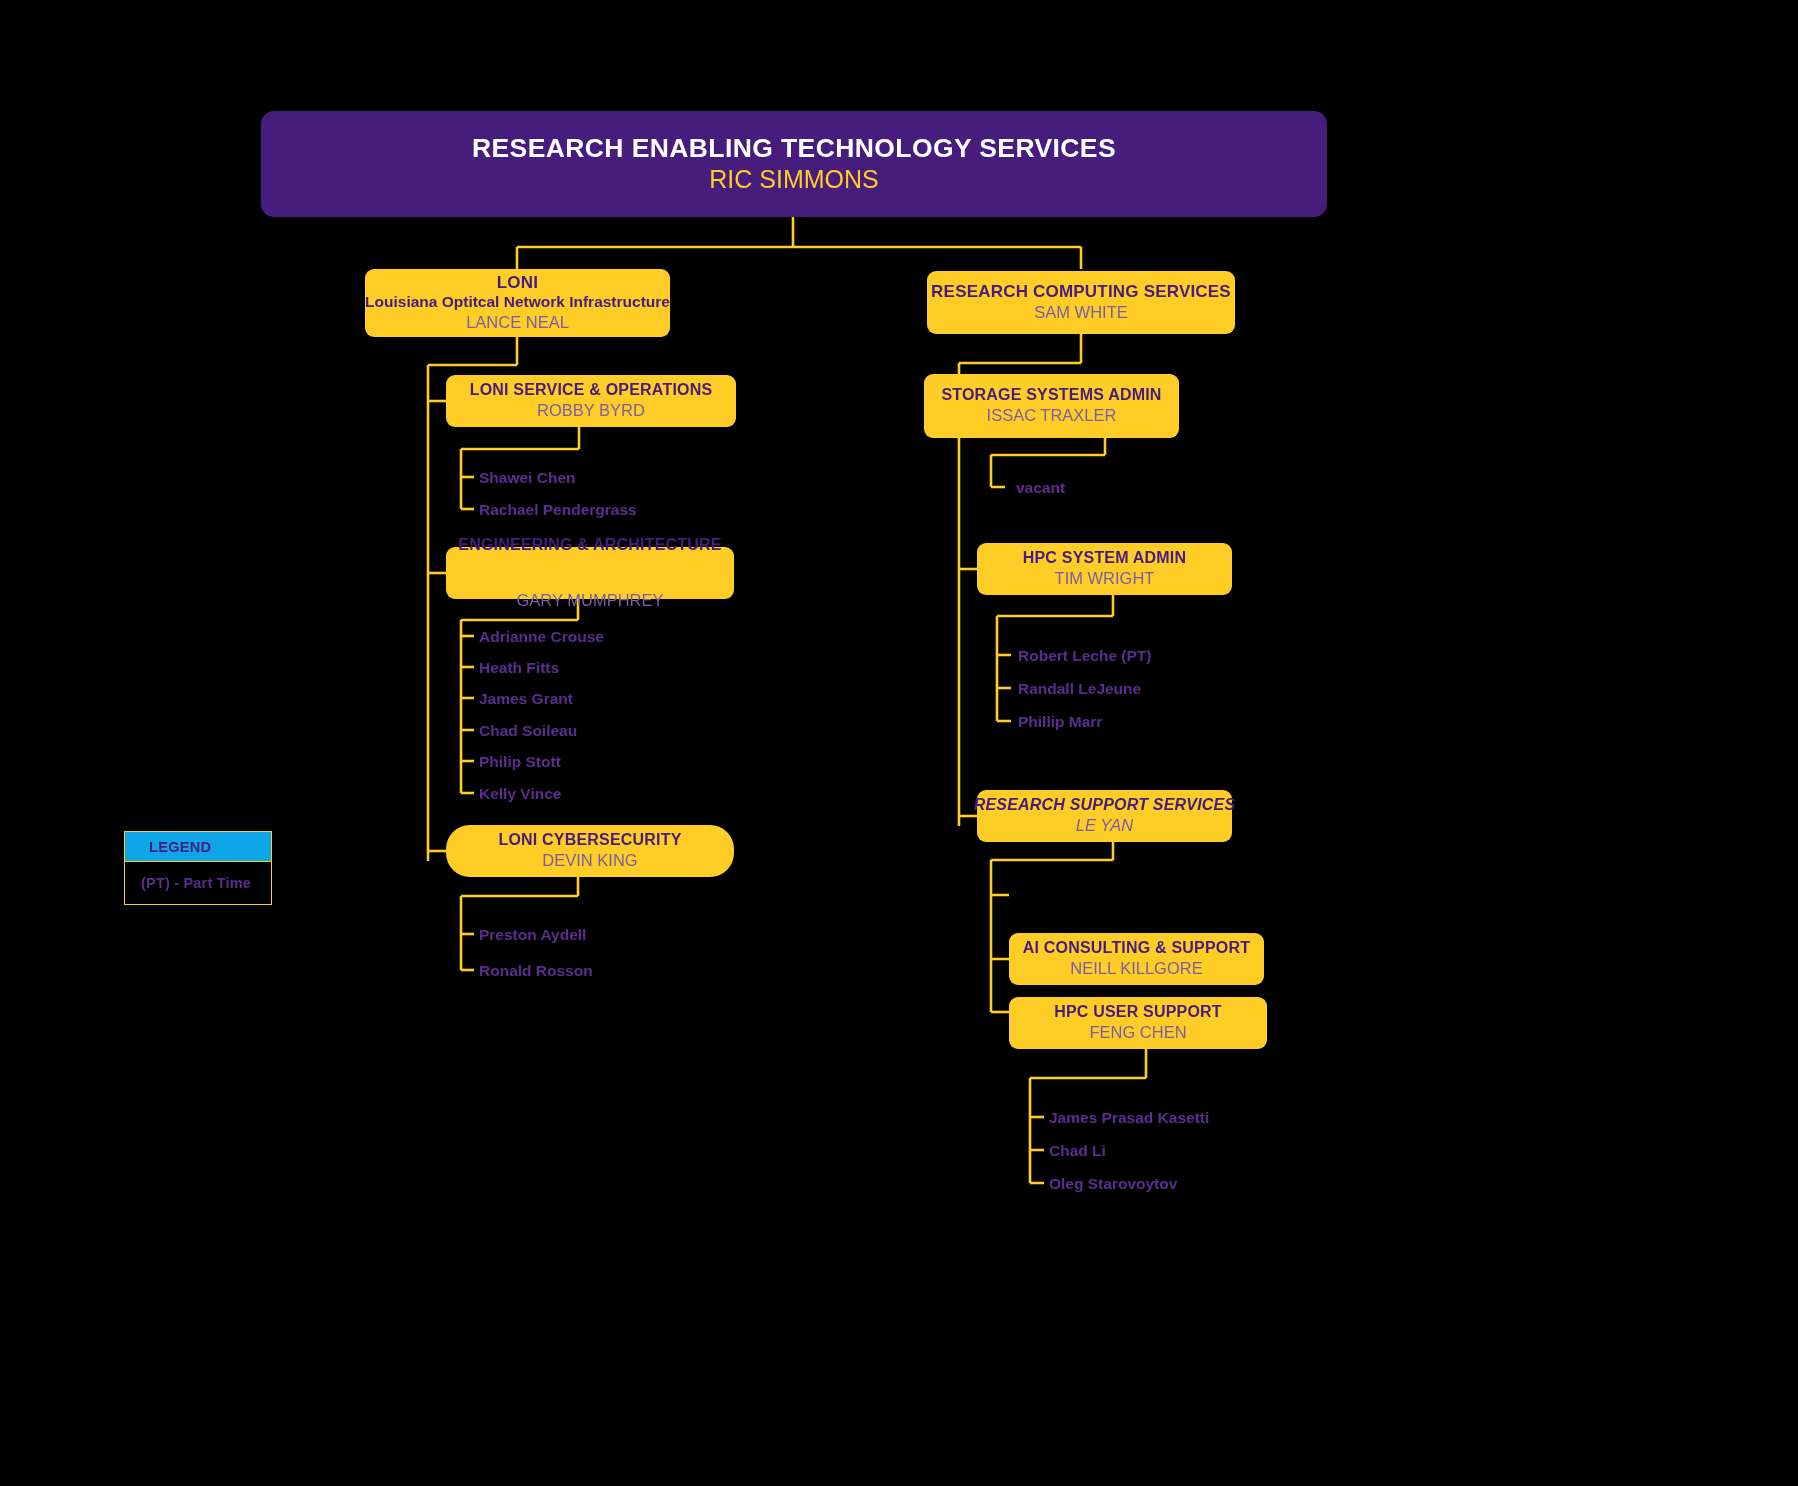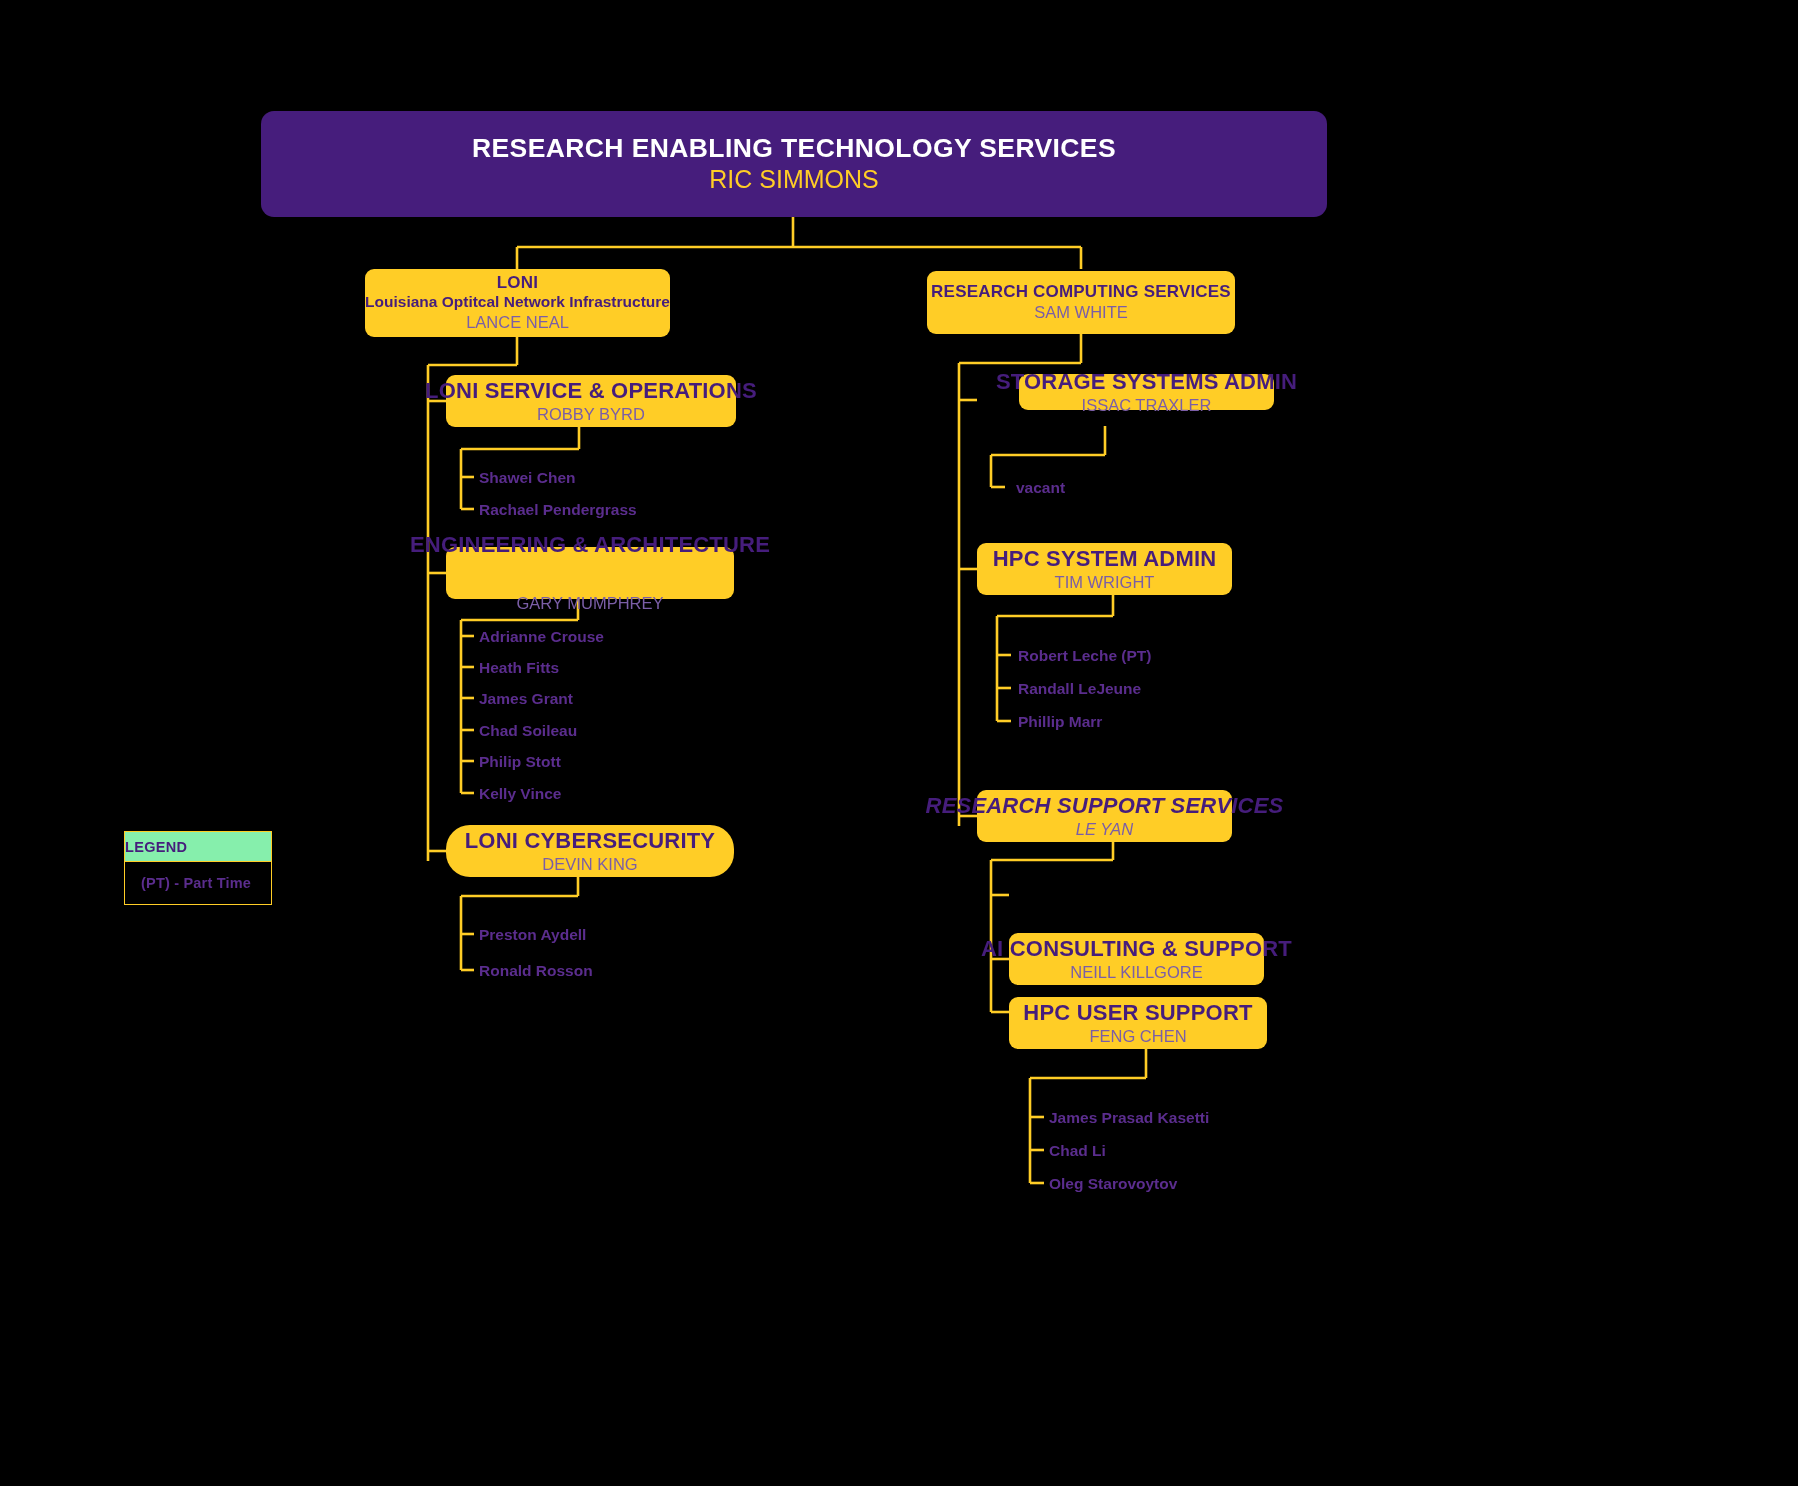--- a/index.html
+++ b/index.html
@@ -76,21 +76,21 @@
     color: #FFCD26;
     font-size: 25px;
     font-weight: normal;
   }
 
   
   .node.level1 .title { font-size: 17px; }
   .node.level1 .person { font-size: 16.5px; }
 
   
-  .node.level2 .title { font-size: 22px; }
+  .node.level2 .title { font-size: 16px; }
   .node.level2 .person { font-size: 16.5px; }
 
   
   .staff {
     position: absolute;
     color: #5B2D8E;
     font-weight: bold;
     font-size: 15.5px;
     white-space: nowrap;
     z-index: 5;
@@ -99,24 +99,24 @@
 
   
   #legend {
     position: absolute;
     z-index: 6;
   }
   #legend .legend-head {
     border: 1.6px solid #FFCD26;
     border-bottom: none;
     color: #461D7C;
-    background: #86efac;
+    background: #0ea5e9;
     font-weight: bold;
     font-size: 14.5px;
-    padding: 7px 12px 6px 0;
+    padding: 7px 12px 6px 24px;
     letter-spacing: 0.3px;
   }
   #legend .legend-body {
     border: 1.6px solid #FFCD26;
     color: #5B2D8E;
     background: #000000;
     font-weight: bold;
     font-size: 14.5px;
     padding: 13px 12px 13px 16px;
     letter-spacing: 0.2px;
@@ -239,21 +239,21 @@
   <div class="staff" style="left:479px; top:754px;">Philip Stott</div>
   <div class="staff" style="left:479px; top:786px;">Kelly Vince</div>
 
   <div class="node level2" style="left:446px; top:825px; width:288px; height:52px;border-radius:24px;">
     <div class="title">LONI CYBERSECURITY</div>
     <div class="person">DEVIN KING</div>
   </div>
   <div class="staff" style="left:479px; top:927px;">Preston Aydell</div>
   <div class="staff" style="left:479px; top:963px;">Ronald Rosson</div>
 
-  <div class="node level2" style="left:1019px; top:374px; width:255px; height:36px;align-items:center;">
+  <div class="node level2" style="left:924px; top:374px; width:255px; height:64px;align-items:center;">
     <div class="title">STORAGE SYSTEMS ADMIN</div>
     <div class="person">ISSAC TRAXLER</div>
   </div>
   <div class="staff" style="left:1016px; top:480px;">vacant</div>
 
   <div class="node level2" style="left:977px; top:543px; width:255px; height:52px;">
     <div class="title">HPC SYSTEM ADMIN</div>
     <div class="person">TIM WRIGHT</div>
   </div>
   <div class="staff" style="left:1018px; top:648px;">Robert Leche (PT)</div>

